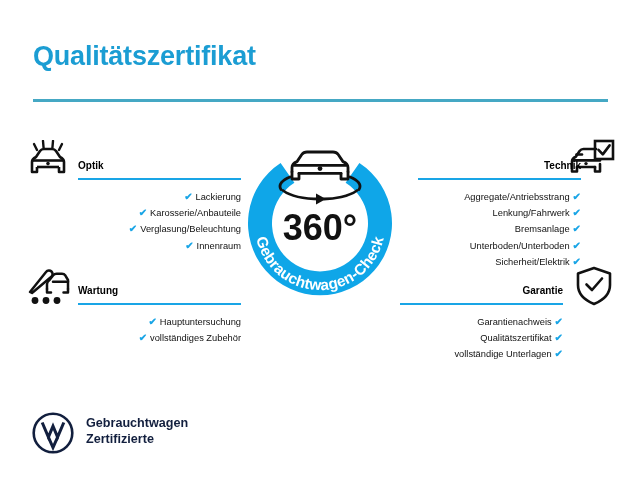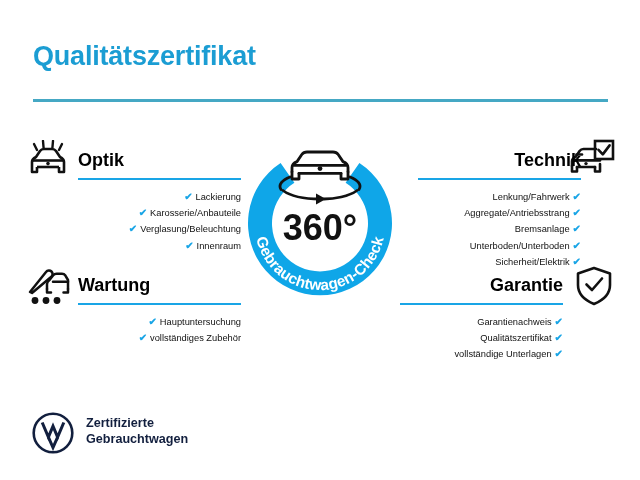--- a/index.html
+++ b/index.html
@@ -26,21 +26,21 @@
     background:#45a8c4;
   }
 
   
   .section { position:absolute; }
   .sec-head {
     position:relative; height:34px;
   }
   .sec-title {
     position:absolute; bottom:9px;
-    font-size:18px; font-weight:bold; color:#000;
+    font-size:10px; font-weight:bold; color:#000;
     white-space:nowrap;
   }
   .sec-rule {
     position:absolute; bottom:0; left:0; right:0;
     height:2px; background:#19a5e6;
   }
   .items { margin-top:9px; }
   .item {
     font-size:9.3px; color:#111;
     line-height:15.2px;
@@ -170,22 +170,22 @@
       <polyline points="30.5,11.8 34.8,16.4 41.6,7.4" fill="none" stroke="#111" stroke-width="2.6" stroke-linecap="round" stroke-linejoin="round"></polyline>
     </svg>
   </div>
 
   <div class="section sec-right" id="sec-technik">
     <div class="sec-head">
       <div class="sec-title">Technik</div>
       <div class="sec-rule"></div>
     </div>
     <div class="items">
+      <div class="item"><span>Aggregate/Antriebsstrang</span><span class="chk">✔</span></div>
       <div class="item"><span>Lenkung/Fahrwerk</span><span class="chk">✔</span></div>
-      <div class="item"><span>Aggregate/Antriebsstrang</span><span class="chk">✔</span></div>
       <div class="item"><span>Bremsanlage</span><span class="chk">✔</span></div>
       <div class="item"><span>Unterboden/Unterboden</span><span class="chk">✔</span></div>
       <div class="item"><span>Sicherheit/Elektrik</span><span class="chk">✔</span></div>
     </div>
   </div>
 
   <div class="sec-icon" id="icon-garantie">
     <svg width="40" height="42" viewBox="0 0 40 42">
       <path d="M20 3 L36 8.5 L36 20 C36 29 28.6 35.5 20 39 C11.4 35.5 4 29 4 20 L4 8.5 Z" fill="none" stroke="#111" stroke-width="2.6" stroke-linejoin="round"></path>
       <polyline points="12.5,19.5 18,25 28,13.5" fill="none" stroke="#111" stroke-width="2.6" stroke-linecap="round" stroke-linejoin="round"></polyline>
@@ -241,18 +241,18 @@
     <div class="vw-logo">
       <svg width="42" height="42" viewBox="0 0 42 42">
         <circle cx="21" cy="21" r="19.3" fill="none" stroke="#121f3e" stroke-width="2.6"></circle>
         <g fill="none" stroke="#121f3e" stroke-width="3.0" stroke-linejoin="miter">
           <path d="M10.2 10.5 L16.4 25.2 L21 14.2 L25.6 25.2 L31.8 10.5"></path>
           <path d="M16.4 25.2 L21 35.6 L25.6 25.2"></path>
         </g>
       </svg>
     </div>
     <div class="footer-text">
+      <div>Gebrauchtwagen</div>
       <div>Zertifizierte</div>
-      <div>Gebrauchtwagen</div>
     </div>
   </div>
 
 </div>
 
 </body></html>

